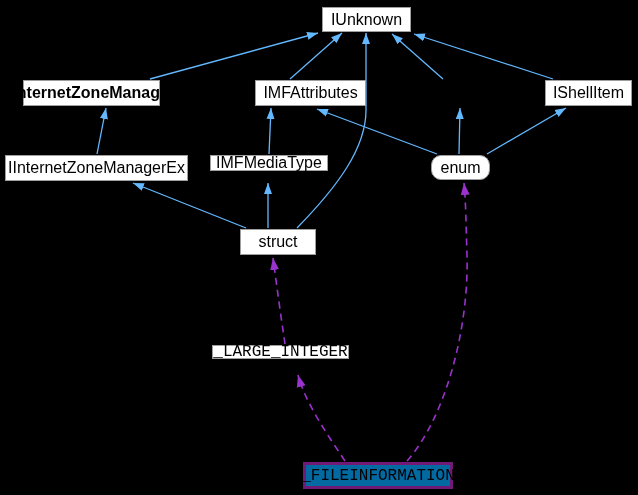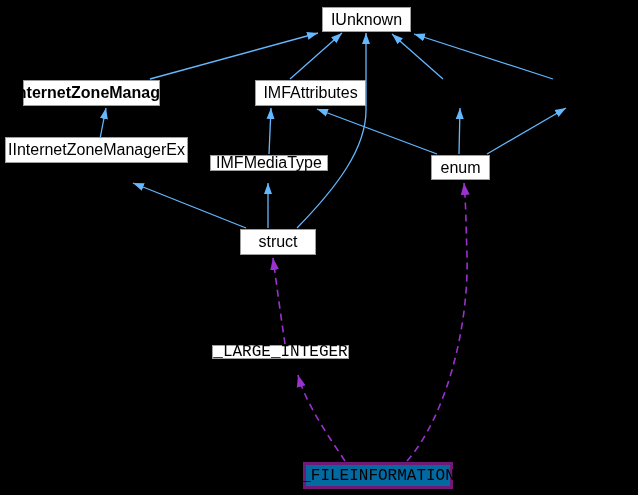--- a/index.html
+++ b/index.html
@@ -84,26 +84,27 @@
     <path class="edge-usage" d="M407,461 C445,418 469,330 467,255 C466,228 466,203 464,183" marker-end="url(#arrow-purple)" stroke="#9a32cd"></path>
   </svg>
 
   <div class="node" style="left:322px; top:7px;  width:89px;  height:25px;">IUnknown</div>
 
   <div class="node" style="left:23px;  top:80px; width:137px; height:26px;font-weight:bold;">IInternetZoneManager</div>
 
   <div class="node" style="left:219px; top:80px; width:111px; height:26px;margin-left:36px;">IMFAttributes</div>
 
 
+  <div class="node" style="left:545px; top:80px; width:87px;  height:26px;">IShellItem</div>
 
-  <div class="node" style="left:5px;   top:137px; width:183px; height:26px;">IInternetZoneManagerEx</div>
+  <div class="node" style="left:5px;   top:155px; width:183px; height:26px;">IInternetZoneManagerEx</div>
 
   <div class="node" style="left:210px; top:155px; width:118px; height:16px;">IMFMediaType</div>
 
-  <div class="node" style="left:431px; top:155px; width:59px;  height:25px;">enum</div>
+  <div class="node" style="left:431px; top:155px; width:59px;  height:25px;border-radius:10px;">enum</div>
 
   <div class="node" style="left:240px; top:229px; width:76px;  height:26px;">struct</div>
 
   <div class="node" style="left:212px; top:345px; width:137px; height:14px;font-family:Liberation Mono, monospace;">_LARGE_INTEGER</div>
 
   <div class="node selected" style="left:303px; top:462px; width:150px; height:27px;">_FILEINFORMATION</div>
 
 </div>
 
 </body></html>

